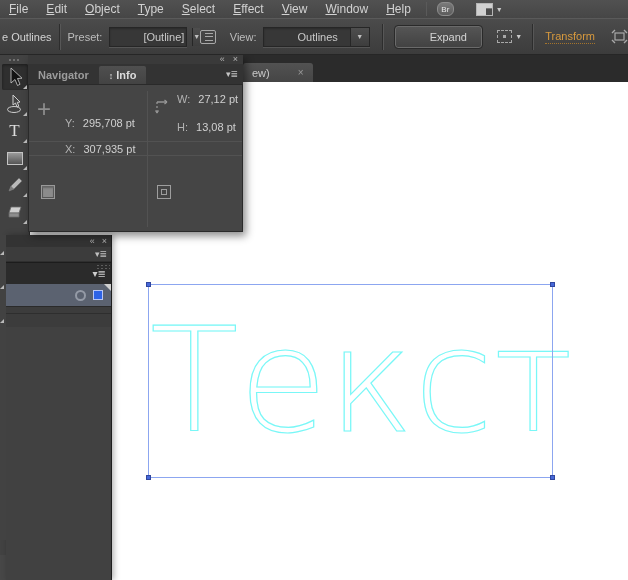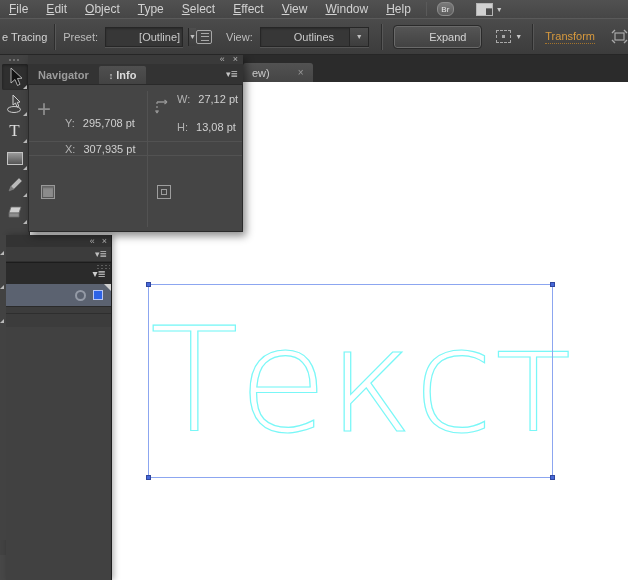--- a/index.html
+++ b/index.html
@@ -144,21 +144,21 @@
     <span class="ws-l"></span>
     <span class="ws-r">
       <span class="ws-rt"></span>
         <span class="ws-rb"></span>
     </span>
   </span>
   <span class="dd-arrow">▼</span>
 </div>
 
 <div id="optionsbar" class="abs">
-  <span class="ob-label" style="margin-left:2px;color:#d3d3d3;">e Tracing</span>
+  <span class="ob-label" style="margin-left:2px;color:#d3d3d3;">e Outlines</span>
   <span class="vsep"></span>
   <span class="ob-label">Preset:</span>
   <span class="dropdown" style="width:78px;margin-left:7px;">
     <span class="dd-text" style="text-align:center;">[Outline]</span>
     <span class="dd-btn">▼</span>
   </span>
   <span class="icon-btn" style="margin-left:12px;">
     <span class="panel-list-icon">
         <i></i>
         <i></i>

